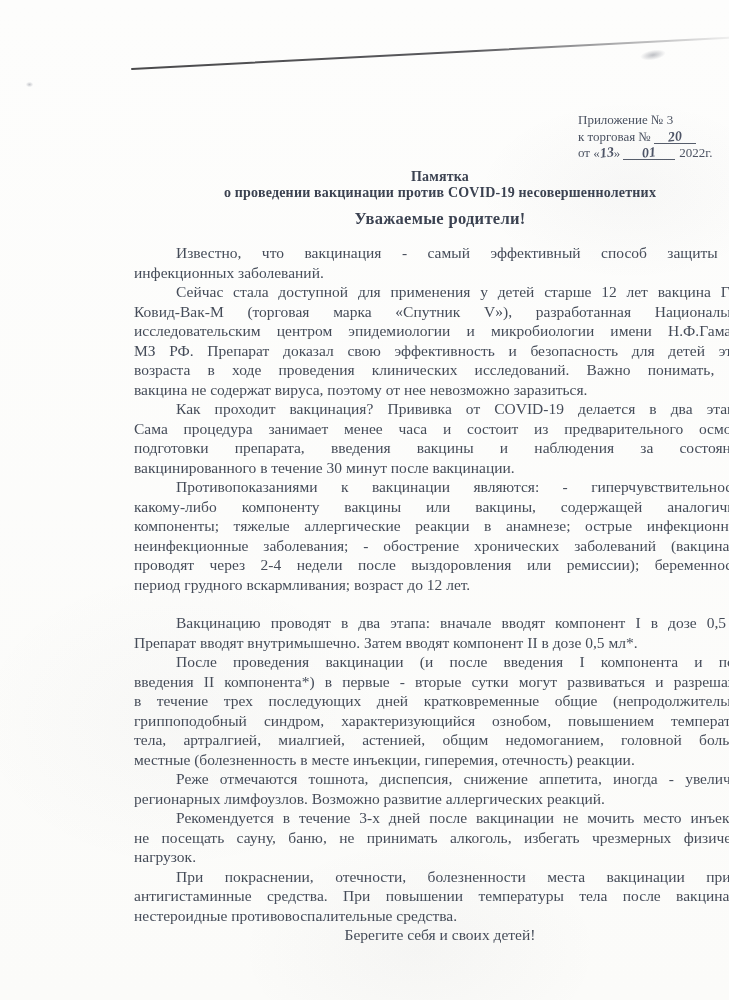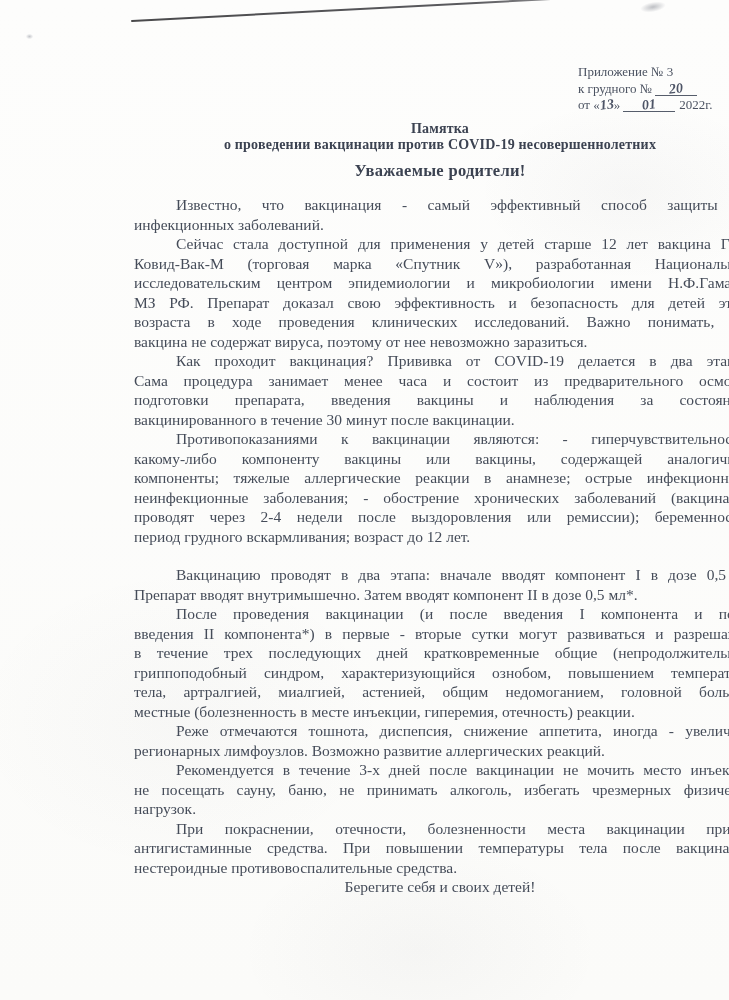--- a/index.html
+++ b/index.html
@@ -10,21 +10,21 @@
   body {
     font-family: "Liberation Serif", "DejaVu Serif", serif;
     background:
       radial-gradient(ellipse 220px 130px at 630px 190px, rgba(60,60,70,0.03), transparent 70%),
       radial-gradient(ellipse 300px 220px at 180px 720px, rgba(60,60,70,0.025), transparent 70%),
       radial-gradient(ellipse 260px 160px at 420px 950px, rgba(60,60,70,0.03), transparent 70%),
       linear-gradient(#fdfdfc, #fbfbf9);
     color: #454c59;
     position: relative;
   }
-  .paper { position: absolute; inset: 0; }
+  .paper { position: absolute; inset: 0; margin-top: 48px; }
 
   
   .top-edge {
     position: absolute; left: 131px; top: 20px;
     width: 620px; height: 2px;
     background: linear-gradient(to right, #4a4a4c 0%, #5a5a5e 55%, rgba(90,90,95,0.25) 90%, transparent 100%);
     transform: rotate(-3deg); transform-origin: left center;
     border-radius: 1px;
   }
   .smudge-a {
@@ -88,21 +88,21 @@
 
   <div class="top-edge"></div>
   <div class="smudge-a"></div>
   <div class="smudge-b"></div>
 
   <div class="annex">
     <div>
       <span>Приложение № 3</span>
     </div>
     <div>
-      <span>к грудного №</span><span class="uline uline-no"><span class="hw">20</span></span>
+      <span>к торговая №</span><span class="uline uline-no"><span class="hw">20</span></span>
     </div>
     <div>
       <span>от «</span><span class="hw">13</span><span>»</span><span class="uline uline-month"><span class="hw">01</span></span><span>2022г.</span>
     </div>
   </div>
 
   <div class="doc">
     <div class="title-line">Памятка</div>
     <div class="title-line">о проведении вакцинации против COVID-19 несовершеннолетних</div>
     <div class="salutation">Уважаемые родители!</div>

